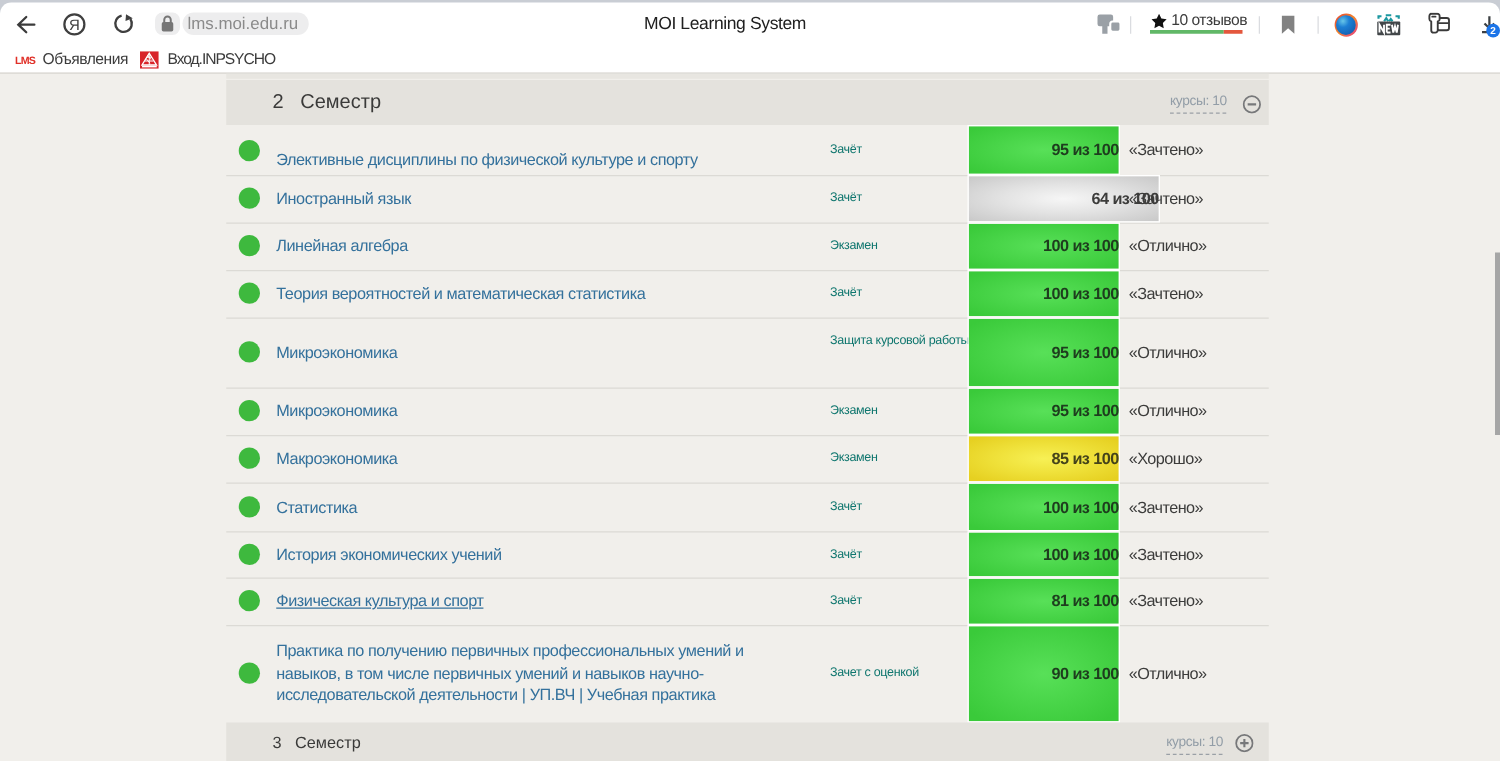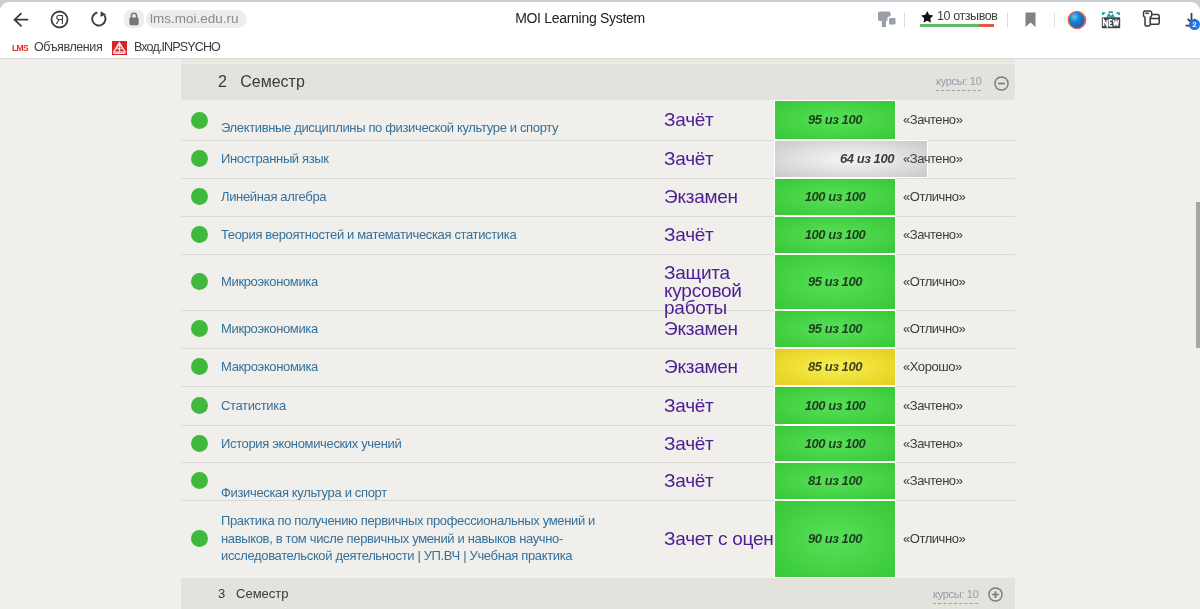--- a/index.html
+++ b/index.html
@@ -10,23 +10,23 @@
   #topstrip{left:0;top:0;width:1200px;height:11px;background:#c9cdd4;}
   #chrome{left:0;top:2px;width:1200px;height:56px;background:#ffffff;border-radius:9px 9px 0 0;}
   #chromeline{left:0;top:58px;width:1200px;height:1px;background:#d8d6d1;}
   .pill{background:#ededee;border-radius:6px;}
   .tool-label{font-size:12.5px;color:#3c3c3c;letter-spacing:-0.4px;text-align:right;}
   
   .hdr{left:181px;width:834px;background:#e4e2dd;}
   .sep{left:181px;width:834px;height:1px;background:#dcdad5;}
   .dot{left:191px;width:17px;height:17px;border-radius:50%;background:#3eb93e;}
   .cname{left:221px;font-size:13px;color:#34719c;white-space:nowrap;letter-spacing:-0.35px;}
-  .ctype{left:664px;font-size:19px;color:#4c1d95;white-space:nowrap;letter-spacing:-0.25px;}
+  .ctype{left:664px;font-size:10px;color:#0f766e;white-space:nowrap;letter-spacing:-0.25px;}
   .cres{left:903px;font-size:13px;color:#3c3c3b;white-space:nowrap;letter-spacing:-0.45px;}
-  .score{left:774px;width:120px;letter-spacing:-0.45px;border:1px solid #ffffff;font-size:13px;font-weight:bold;text-align:center;font-style:italic;}
+  .score{left:774px;width:120px;letter-spacing:-0.45px;border:1px solid #ffffff;font-size:13px;font-weight:bold;text-align:right;}
   .sg{background:radial-gradient(ellipse at center,#58e058 0%,#49d549 45%,#3aca3a 90%);color:#1e3d1e;}
   .sy{background:radial-gradient(ellipse at center,#f7f055 0%,#efe13a 45%,#e6d021 90%);color:#44431a;}
   .sgr{background:radial-gradient(ellipse at center,#f6f6f6 0%,#e3e3e3 45%,#c8c8c8 100%);color:#3c3c3b;}
   .kursy{font-size:11px;letter-spacing:-0.3px;color:#929da7;border-bottom:1px dashed #9aa0a6;line-height:15px;height:16px;}
 </style>
 </head>
 <body>
 <div id="stage">
 
   <div class="abs" id="topstrip"></div>
@@ -202,21 +202,21 @@
   <div class="abs score sg" style="top:386px;height:37px;line-height:37px;">100 из 100</div>
   <div class="abs cres" style="top:386px;height:39px;line-height:39px;">«Зачтено»</div>
 
   <div class="abs dot" style="top:435px;"></div>
   <div class="abs cname" style="top:425px;height:37px;line-height:37px;">История экономических учений</div>
   <div class="abs ctype" style="top:425px;height:37px;line-height:37px;">Зачёт</div>
   <div class="abs score sg" style="top:425px;height:35px;line-height:35px;">100 из 100</div>
   <div class="abs cres" style="top:425px;height:37px;line-height:37px;">«Зачтено»</div>
 
   <div class="abs dot" style="top:472px;"></div>
-  <div class="abs cname" style="top:474px;height:38px;line-height:38px;">Физическая культура и спорт</div>
+  <div class="abs cname" style="top:462px;height:38px;line-height:38px;text-decoration:underline;">Физическая культура и спорт</div>
   <div class="abs ctype" style="top:462px;height:38px;line-height:38px;">Зачёт</div>
   <div class="abs score sg" style="top:462px;height:36px;line-height:36px;">81 из 100</div>
   <div class="abs cres" style="top:462px;height:38px;line-height:38px;">«Зачтено»</div>
 
   <div class="abs dot" style="top:530px;"></div>
   <div class="abs cname" style="top:512px;line-height:17.5px;white-space:normal;width:400px;">Практика по получению первичных профессиональных умений и навыков, в том числе первичных умений и навыков научно-исследовательской деятельности | УП.ВЧ | Учебная практика</div>
   <div class="abs ctype" style="top:500px;height:78px;line-height:78px;">Зачет с оценкой</div>
   <div class="abs score sg" style="top:500px;height:76px;line-height:76px;">90 из 100</div>
   <div class="abs cres" style="top:500px;height:78px;line-height:78px;">«Отлично»</div>
 

